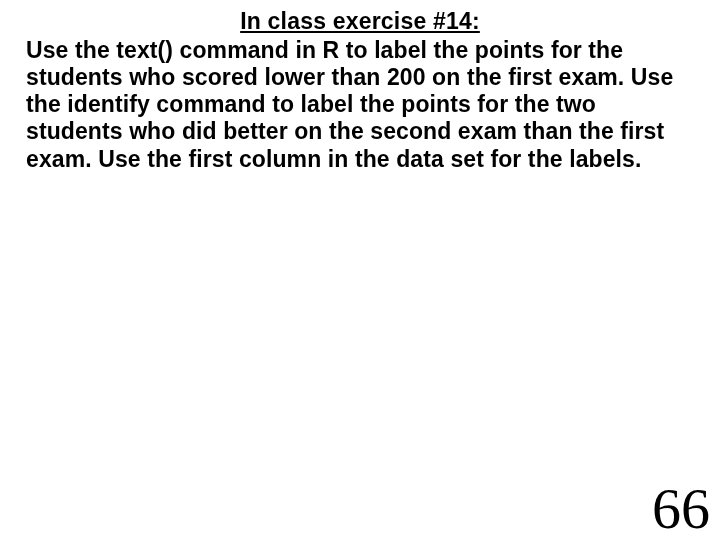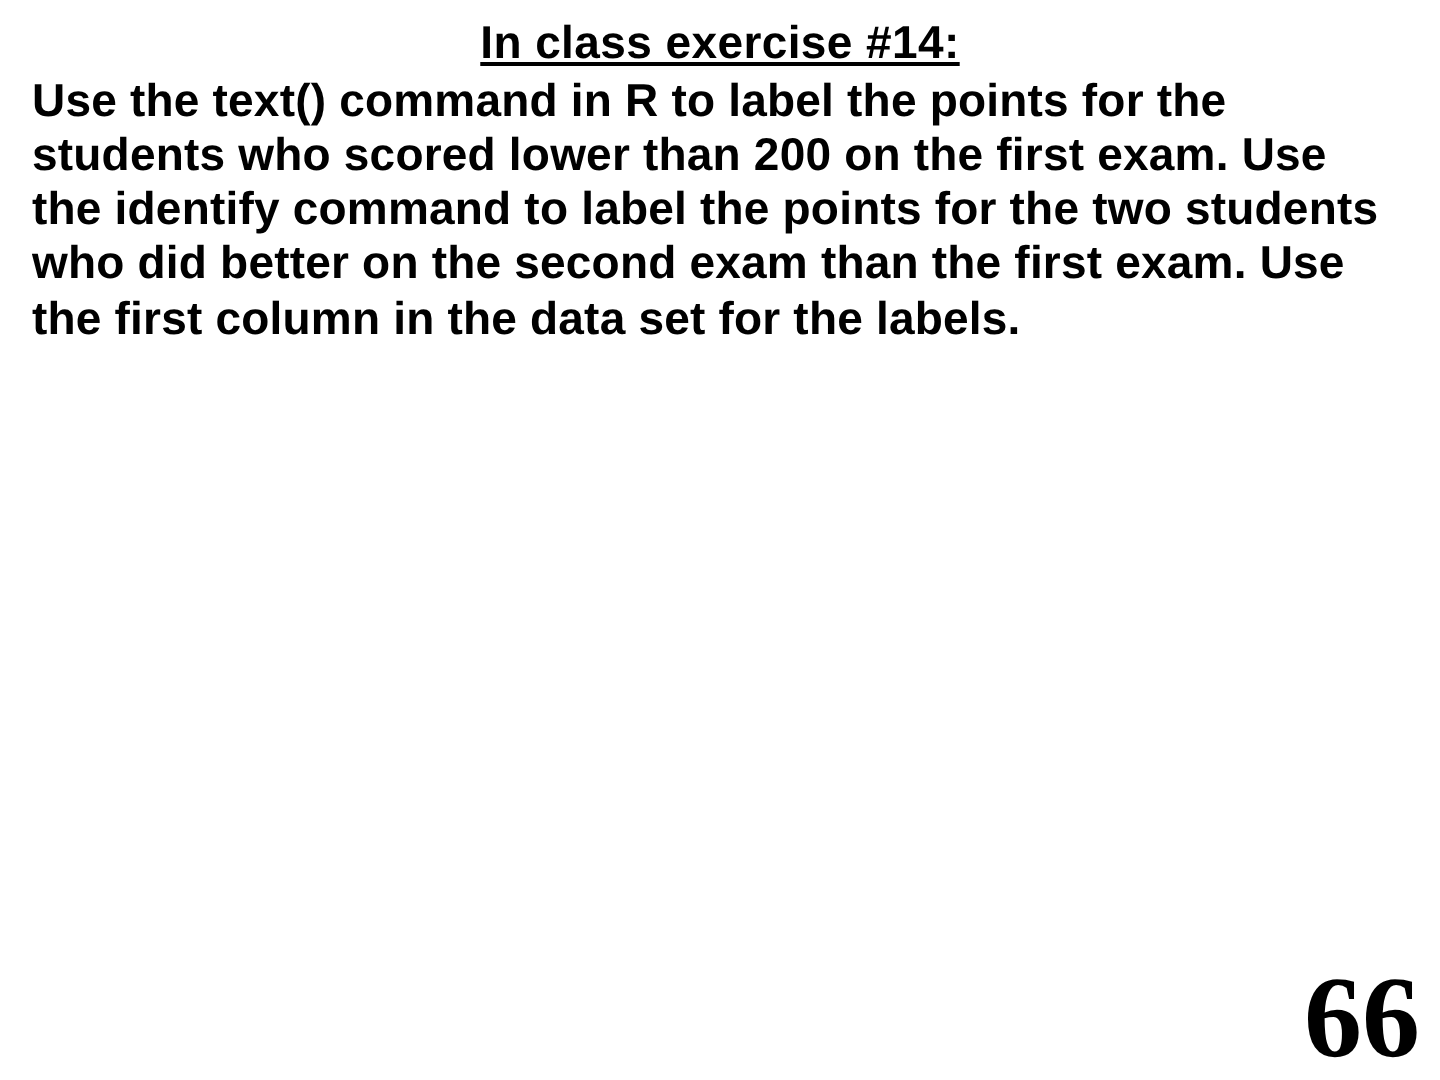--- a/index.html
+++ b/index.html
@@ -10,21 +10,21 @@
       background: #ffffff;
       font-family: "Segoe UI", "Helvetica Neue", Arial, sans-serif;
       position: relative;
       overflow: hidden;
     }
     .slide {
       width: 720px;
       height: 540px;
       position: relative;
       box-sizing: border-box;
-      padding: 8px 16px;
+      padding: 8px 26px;
     }
     .heading {
       text-align: center;
       font-size: 23px;
       font-weight: 600;
       text-decoration: underline;
       color: #000;
       margin: 0 0 2px 0;
       letter-spacing: 0.2px;
     }
@@ -35,21 +35,21 @@
       line-height: 1.18;
       margin: 0;
       letter-spacing: 0.1px;
     }
     .page-number {
       position: absolute;
       bottom: 2px;
       right: 10px;
       font-family: "Times New Roman", Times, serif;
       font-size: 58px;
-      font-weight: 700;
+      font-weight: 400;
       color: #000;
       line-height: 1;
     }
   </style>
 </head>
 <body>
 
 <div class="slide">
   <h1 class="heading">In class exercise #14:</h1>
   <p class="body-text">Use the text() command in R to label the points for the students who scored lower than 200 on the first exam.  Use the identify command to label the points for the two students who did better on the second exam than the first exam.  Use the first column in the data set for the labels.</p>

